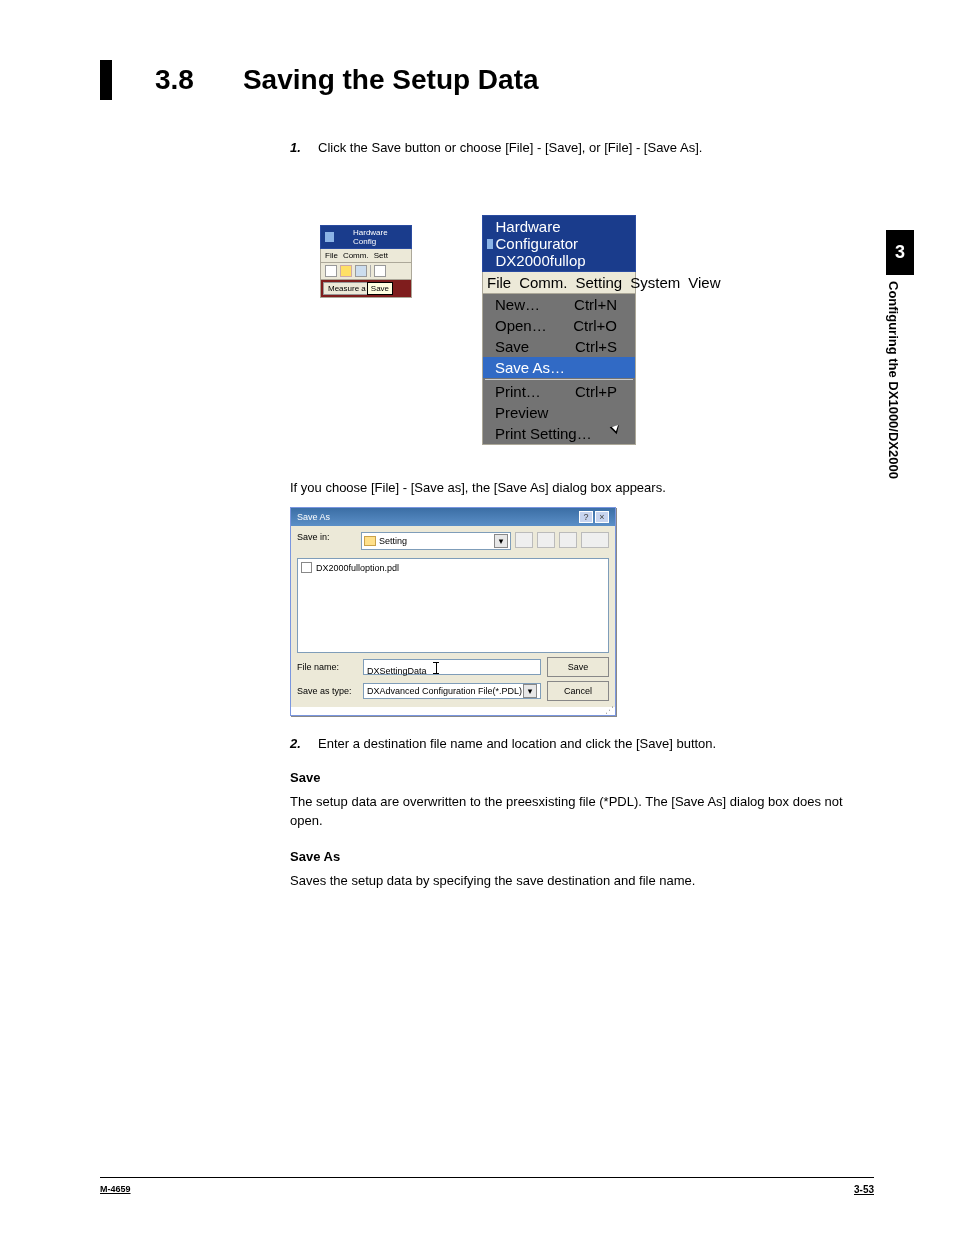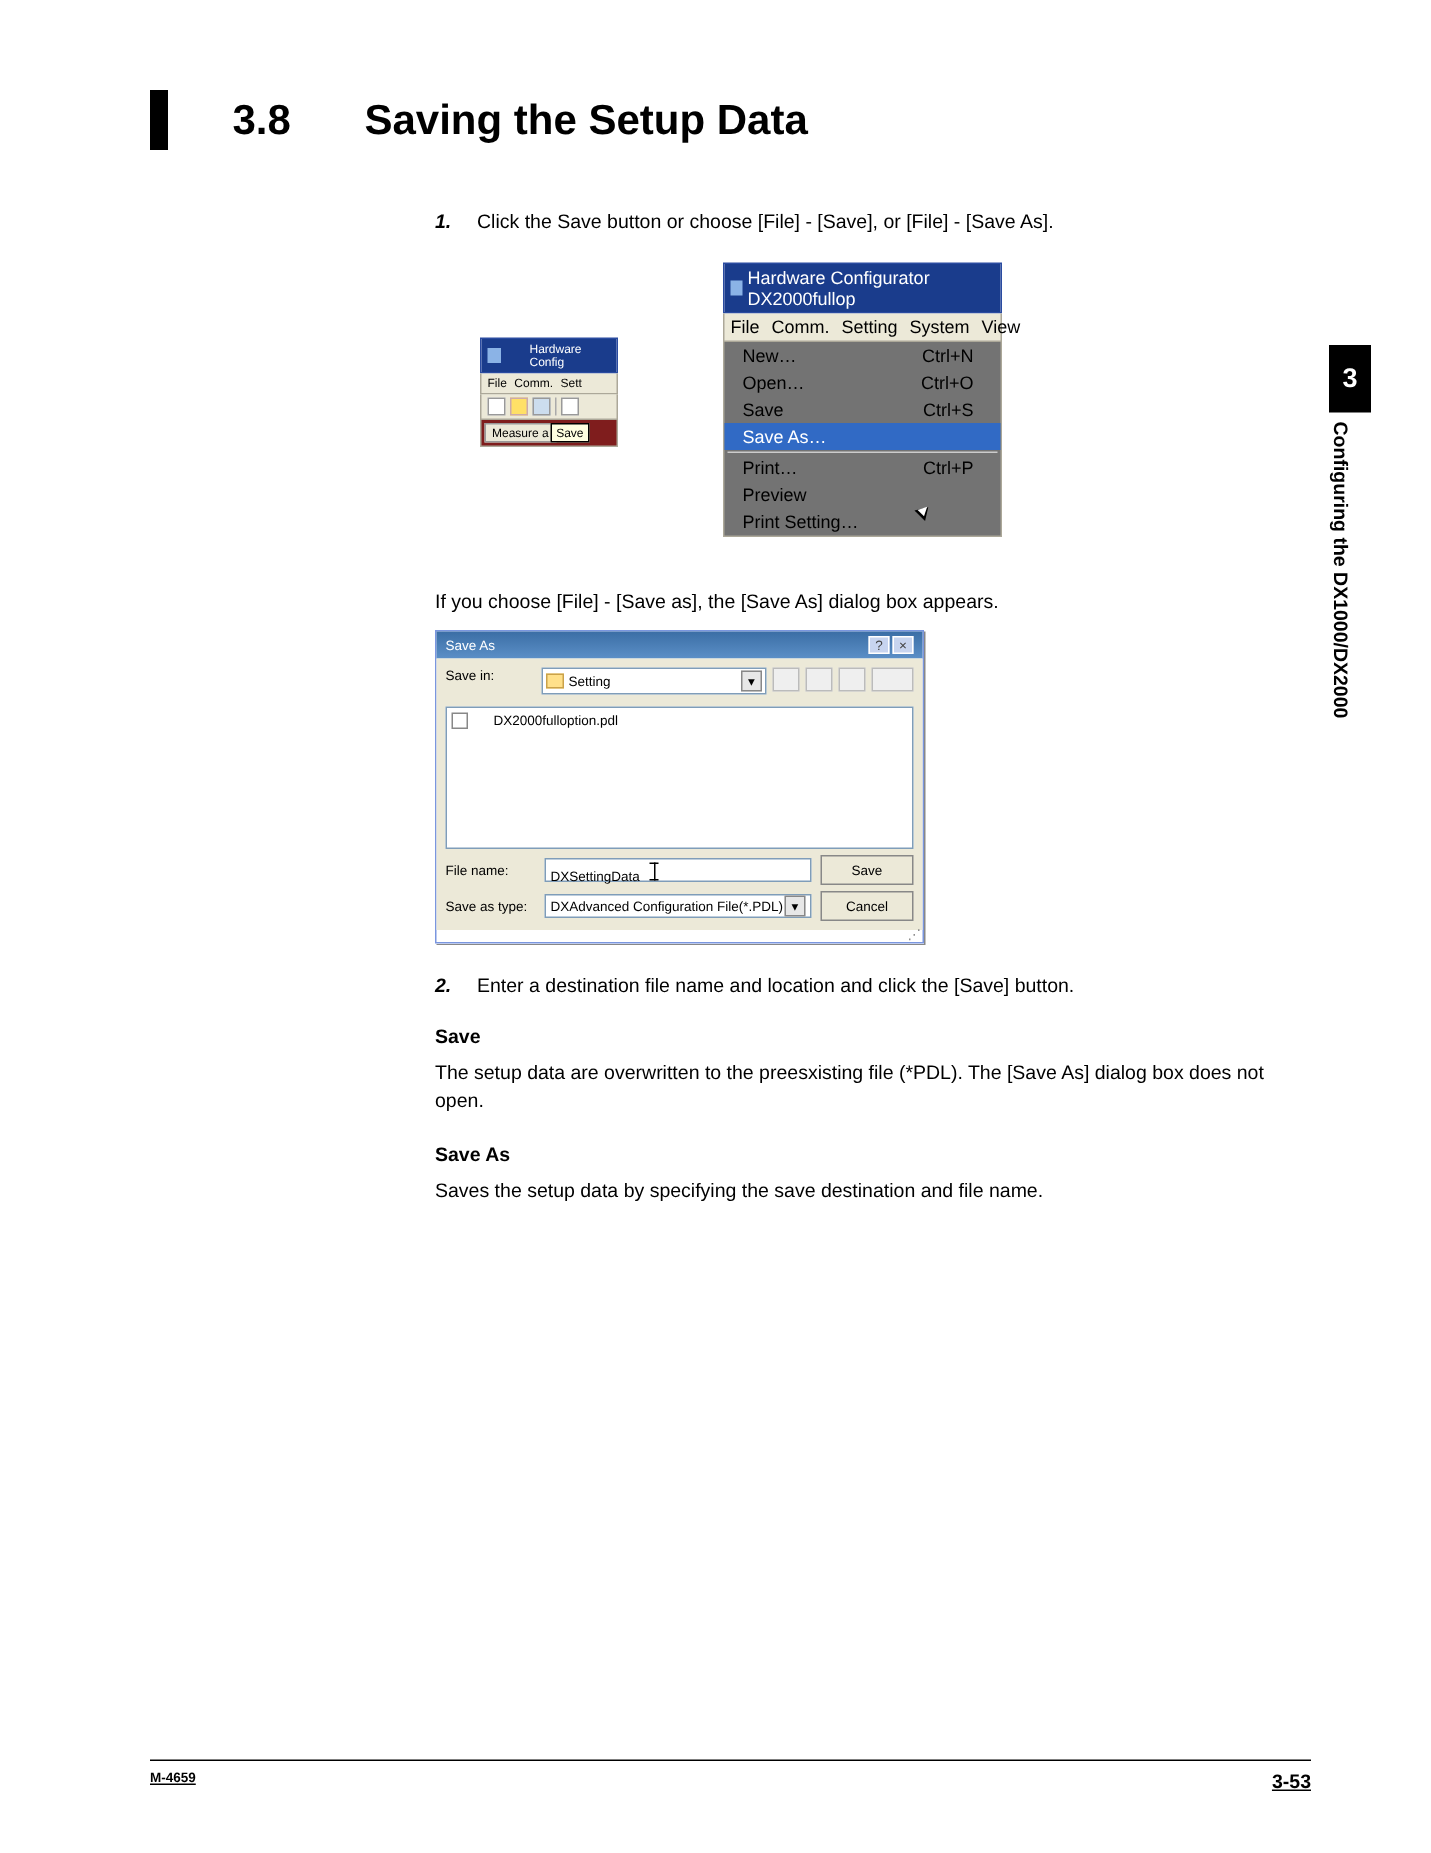--- a/index.html
+++ b/index.html
@@ -67,21 +67,21 @@
   .tb-icon { width:10px; height:10px; background:#8bb3e6; display:inline-block; }
   .fig-tb .menubar { background:#ece9d8; border:1px solid #aca899; border-top:none; padding:2px 4px; display:flex; gap:5px; }
   .fig-tb .toolbar { background:#ece9d8; border:1px solid #aca899; border-top:none; padding:2px 4px; display:flex; gap:3px; align-items:center; }
   .tbtn { width:12px; height:12px; border:1px solid #999; background:#fff; display:inline-block; }
   .tbtn.yellow { background:#ffe066; border-color:#caa; }
   .fig-tb .tabbar { background:#7f1d1d; border:1px solid #aca899; border-top:none; padding:2px; display:flex; }
   .meas-tab { border:1px solid #999; padding:1px 4px; font-size:8px; background:#ece9d8; }
   .tooltip { border:1px solid #000; background:#ffffe1; padding:1px 3px; font-size:8px; margin-left:-4px; }
 
   
-  .fig-menu { width: 186px; font-size: 12px; }
+  .fig-menu { width: 154px; font-size: 15px; margin-top: 40px; }
   .fig-menu .titlebar {
     background: linear-gradient(#1a3c8c,#1a3c8c); color:#fff;
     padding:2px 4px; display:flex; align-items:center; gap:3px;
     border:1px solid #2a4ba0;
   }
   .fig-menu .menubar { background:#ece9d8; border:1px solid #aca899; border-top:none; padding:2px 4px; display:flex; gap:8px; }
   .dropdown {
     background:#737373; border:1px solid #aca899; border-top:none;
   }
   .dd-item { display:flex; justify-content:space-between; padding:2px 18px 2px 12px; }
@@ -123,21 +123,21 @@
     flex:1; background:#fff; border:1px solid #7f9db9;
     display:flex; align-items:center; justify-content:space-between; padding:1px 2px;
   }
   .sa-select .sel-inner { display:flex; align-items:center; gap:3px; }
   .folder-ico { width:12px; height:10px; background:#ffe08a; border:1px solid #caa24a; }
   .dd-btn { width:14px; height:14px; background:#e7e7e7; border:1px solid #888; text-align:center; line-height:12px; }
   .nav-ico { width:18px; height:16px; background:#efefef; border:1px solid #bbb; }
   .file-list {
     background:#fff; border:1px solid #7f9db9; height:95px; padding:3px;
   }
-  .file-item { display:flex; gap:17px; }
+  .file-item { display:flex; align-items:center; gap:4px; }
   .file-ico { width:11px; height:11px; background:#fff; border:1px solid #888; }
   .sa-row2 { display:flex; align-items:center; gap:6px; margin-top:4px; }
   .sa-row2 .input {
     background:#fff; border:1px solid #7f9db9; padding:2px 3px; flex:1; height:16px;
   }
   .sa-row2 .btn {
     width:62px; height:20px; background:#ece9d8; border:1px solid #888; text-align:center; line-height:18px;
   }
   .ibeam {
     display:inline-block; width:6px; height:12px; position:relative; margin-left:4px;
@@ -155,21 +155,21 @@
     padding:0 2px 2px 0;
   }
 
   
   .footer {
     position:absolute; bottom:40px; left:100px; right:80px;
     border-top:1px solid #000; padding-top:6px;
     display:flex; justify-content:space-between; font-size:11px;text-decoration:underline;
   }
   .footer .left { font-weight:bold; font-size:9px; }
-  .footer .right { font-weight:bold; font-size:13px; }
+  .footer .right { font-weight:bold; font-size:10px; }
 </style>
 </head>
 <body>
 
 <div class="page">
 
   <div class="side-tab">
     <div class="side-tab-black">3</div>
     <div class="side-tab-text">Configuring the DX1000/DX2000</div>
   </div>

